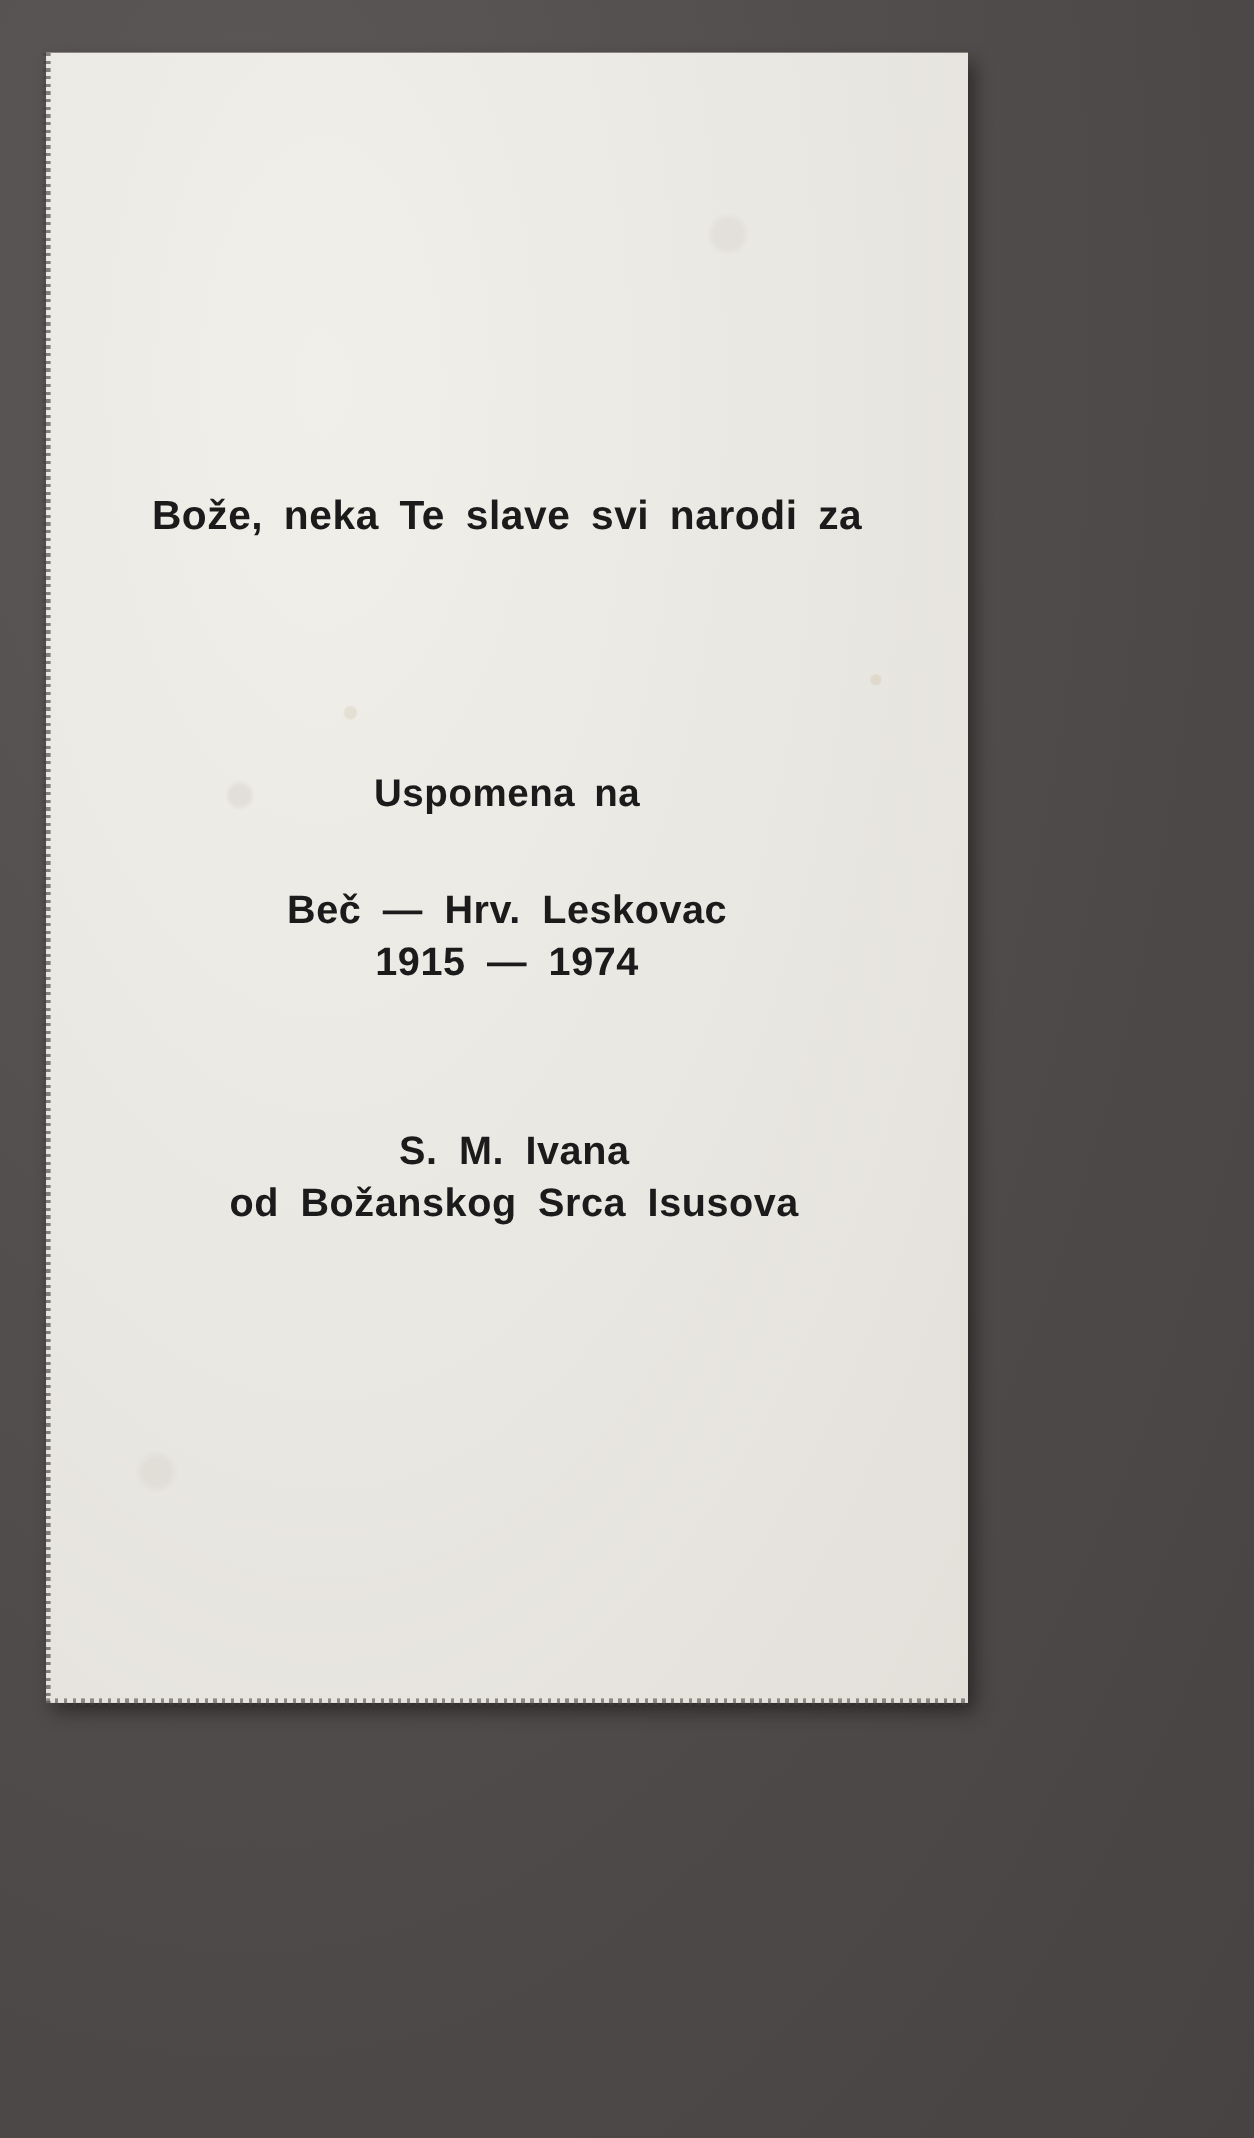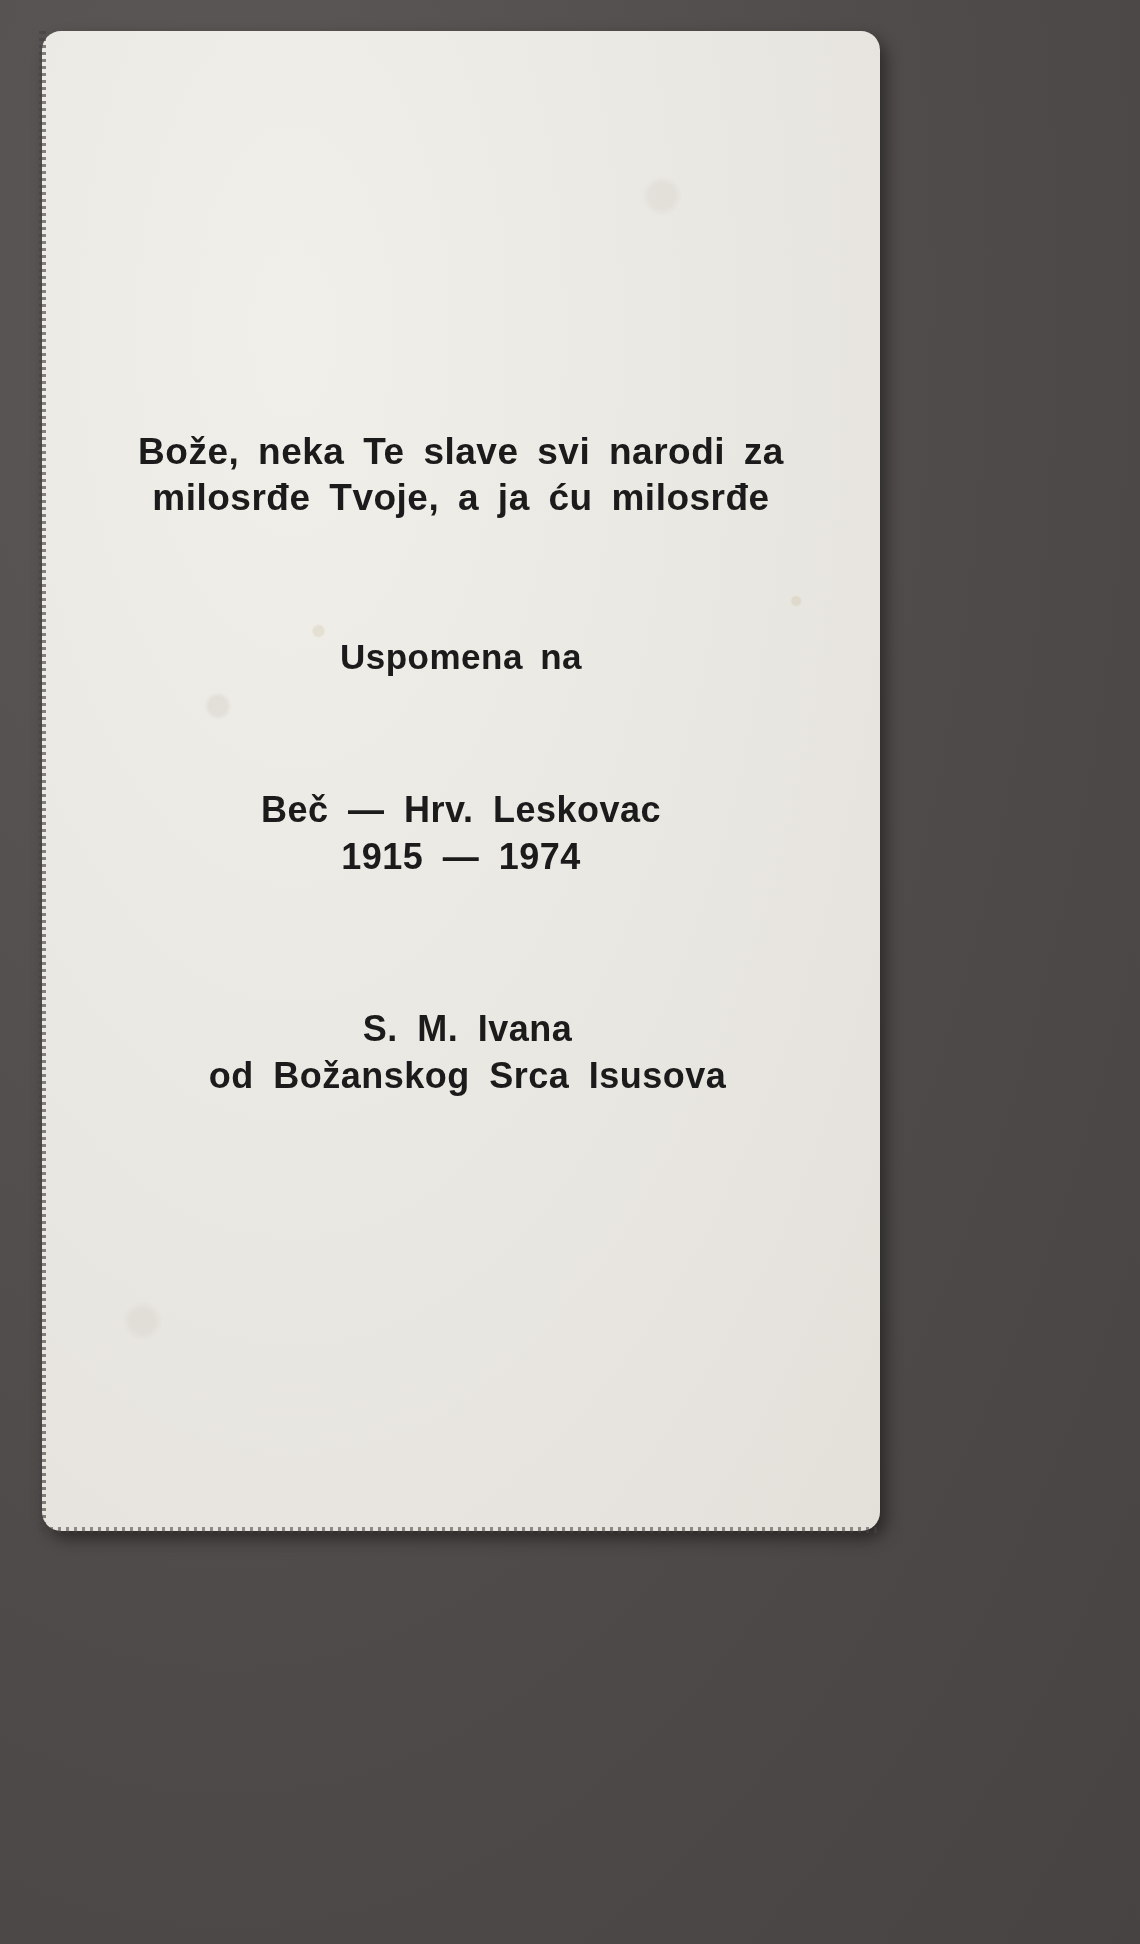--- a/index.html
+++ b/index.html
@@ -18,28 +18,27 @@
     position: absolute;
     inset: 0;
     background:
       radial-gradient(ellipse at 20% 15%, #5c5857 0%, #4e4a49 60%, #474342 100%);
   }
 
   
   .card {
     position: absolute;
     left: 42px;
-    top: 31px;
+    top: 48px;
     width: 838px;
     height: 1500px;
     background: #eceae4;
     background-image:
       radial-gradient(ellipse at 30% 20%, #f1efe9 0%, #e9e7e1 55%, #e2e0d9 100%);
     box-shadow: 6px 8px 16px rgba(0,0,0,0.45);
-    border-radius: 19px;
   }
 
   
   .card::before {
     content: "";
     position: absolute;
     inset: 0;
     pointer-events: none;
     background-image:
       radial-gradient(circle at 33% 40%, rgba(180,166,120,0.18) 0 5px, rgba(0,0,0,0) 7px),
@@ -99,21 +98,21 @@
     word-spacing: 8px;
   }
   .verse .line { display: block; }
 
   .dedication {
     top: 603px;
     font-size: 35px;
     line-height: 1.3;
     word-spacing: 7px;
   }
-  .dedication .line { display: block; }
+  .dedication .line { display: block; margin-top: 48px; }
 
   .places {
     top: 756px;
     font-size: 36px;
     line-height: 1.3;
     word-spacing: 9px;
   }
   .places .line { display: block; }
 
   .signature {
@@ -135,21 +134,20 @@
 
 <div class="scan-background"></div>
 
 <div class="card">
 
   <div class="edge-left"></div>
   <div class="edge-bottom"></div>
 
   <div class="text-block verse">
     <span class="line">Bože, neka Te slave svi narodi za</span>
-    <span class="line">milosrđe Tvoje, a ja ću milosrđe</span>
   </div>
 
   <div class="text-block dedication">
     <span class="line">Uspomena na</span>
   </div>
 
   <div class="text-block places">
     <span class="line">Beč — Hrv. Leskovac</span>
     <span class="line">1915 — 1974</span>
   </div>

